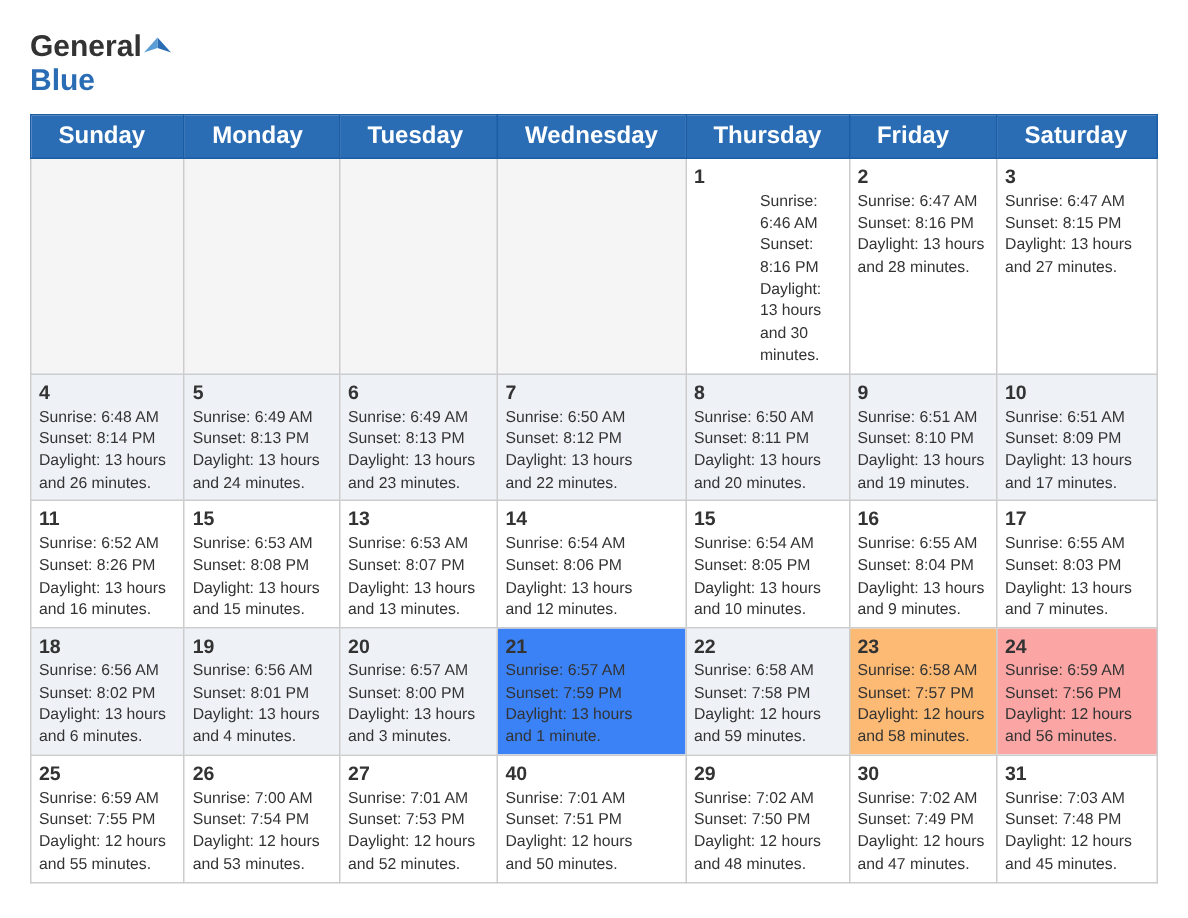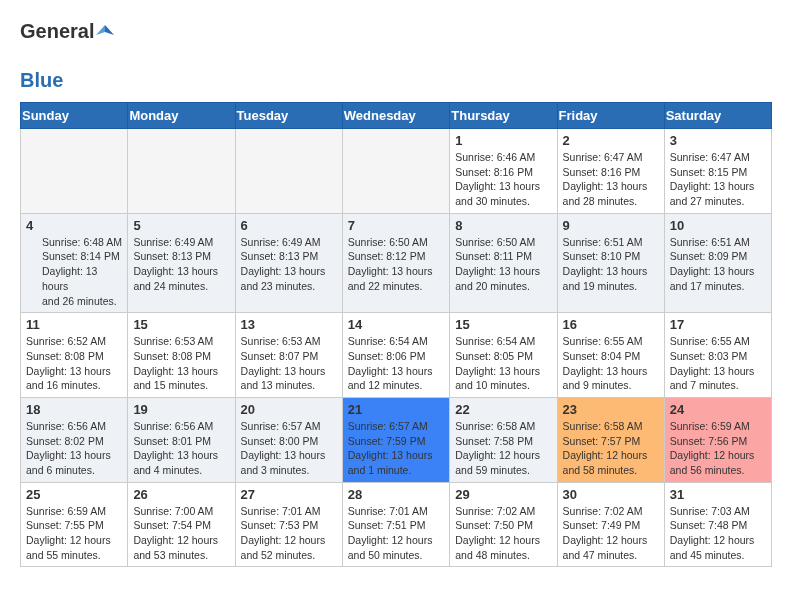--- a/index.html
+++ b/index.html
@@ -13,21 +13,20 @@
     .header-area {
       display: flex;
       justify-content: space-between;
       align-items: flex-start;
       margin-bottom: 10px;
     }
     .logo {
       display: flex;
       flex-direction: column;
       align-items: flex-start;
-      gap: 26px;
     }
     .logo-line {
       display: flex;
       align-items: center;
     }
     .title-area {
       text-align: right;
     }
     .month-title {
       font-size: 36px;
@@ -39,22 +38,22 @@
       color: #555;
     }
     .calendar {
       width: 100%;
       border-collapse: collapse;
     }
     .calendar th {
       background: #2a6db5;
       color: #fff;
       text-align: left;
-      padding: 5px 1px;
-      font-size: 13px;
+      padding: 5px 18px;
+      font-size: 16px;
       font-weight: bold;
       border: 1px solid #1a5da5;
     }
     .calendar td {
       border: 1px solid #ccc;
       vertical-align: top;
       padding: 4px 5px;
       width: 108px;
       min-height: 80px;
       font-size: 11px;
@@ -118,21 +117,21 @@
       </tr>
   </thead>
   <tbody id="calendar-body">
   <tr>
         <td class="empty"></td>
         <td class="empty"></td>
         <td class="empty"></td>
         <td class="empty"></td>
         <td>
           <span class="day-number">1</span>
-          <div class="day-info" style="white-space: pre-line;">Sunrise: 6:46 AM
+          <div class="day-info" style="white-space: pre-line; margin-left: 44px;">Sunrise: 6:46 AM
 Sunset: 8:16 PM
 Daylight: 13 hours
 and 30 minutes.</div>
         </td>
         <td>
           <span class="day-number">2</span>
           <div class="day-info" style="white-space: pre-line;">Sunrise: 6:47 AM
 Sunset: 8:16 PM
 Daylight: 13 hours
 and 28 minutes.</div>
@@ -141,21 +140,21 @@
           <span class="day-number">3</span>
           <div class="day-info" style="white-space: pre-line;">Sunrise: 6:47 AM
 Sunset: 8:15 PM
 Daylight: 13 hours
 and 27 minutes.</div>
         </td>
       </tr>
       <tr class="row-alt">
         <td class="alt-row" style="background: rgb(238, 242, 247);">
           <span class="day-number">4</span>
-          <div class="day-info" style="white-space: pre-line; margin-left: 16px;">Sunrise: 6:48 AM
+          <div class="day-info" style="white-space: pre-line;">Sunrise: 6:48 AM
 Sunset: 8:14 PM
 Daylight: 13 hours
 and 26 minutes.</div>
         </td>
         <td class="alt-row" style="background: rgb(238, 242, 247);">
           <span class="day-number">5</span>
           <div class="day-info" style="white-space: pre-line;">Sunrise: 6:49 AM
 Sunset: 8:13 PM
 Daylight: 13 hours
 and 24 minutes.</div>
@@ -193,21 +192,21 @@
           <div class="day-info" style="white-space: pre-line;">Sunrise: 6:51 AM
 Sunset: 8:09 PM
 Daylight: 13 hours
 and 17 minutes.</div>
         </td>
       </tr>
       <tr>
         <td>
           <span class="day-number">11</span>
           <div class="day-info" style="white-space: pre-line;">Sunrise: 6:52 AM
-Sunset: 8:08 PM
+Sunset: 8:26 PM
 Daylight: 13 hours
 and 16 minutes.</div>
         </td>
         <td>
           <span class="day-number">15</span>
           <div class="day-info" style="white-space: pre-line;">Sunrise: 6:53 AM
 Sunset: 8:08 PM
 Daylight: 13 hours
 and 15 minutes.</div>
         </td>
@@ -314,21 +313,21 @@
 and 53 minutes.</div>
         </td>
         <td>
           <span class="day-number">27</span>
           <div class="day-info" style="white-space: pre-line;">Sunrise: 7:01 AM
 Sunset: 7:53 PM
 Daylight: 12 hours
 and 52 minutes.</div>
         </td>
         <td>
-          <span class="day-number">28</span>
+          <span class="day-number">40</span>
           <div class="day-info" style="white-space: pre-line;">Sunrise: 7:01 AM
 Sunset: 7:51 PM
 Daylight: 12 hours
 and 50 minutes.</div>
         </td>
         <td>
           <span class="day-number">29</span>
           <div class="day-info" style="white-space: pre-line;">Sunrise: 7:02 AM
 Sunset: 7:50 PM
 Daylight: 12 hours

